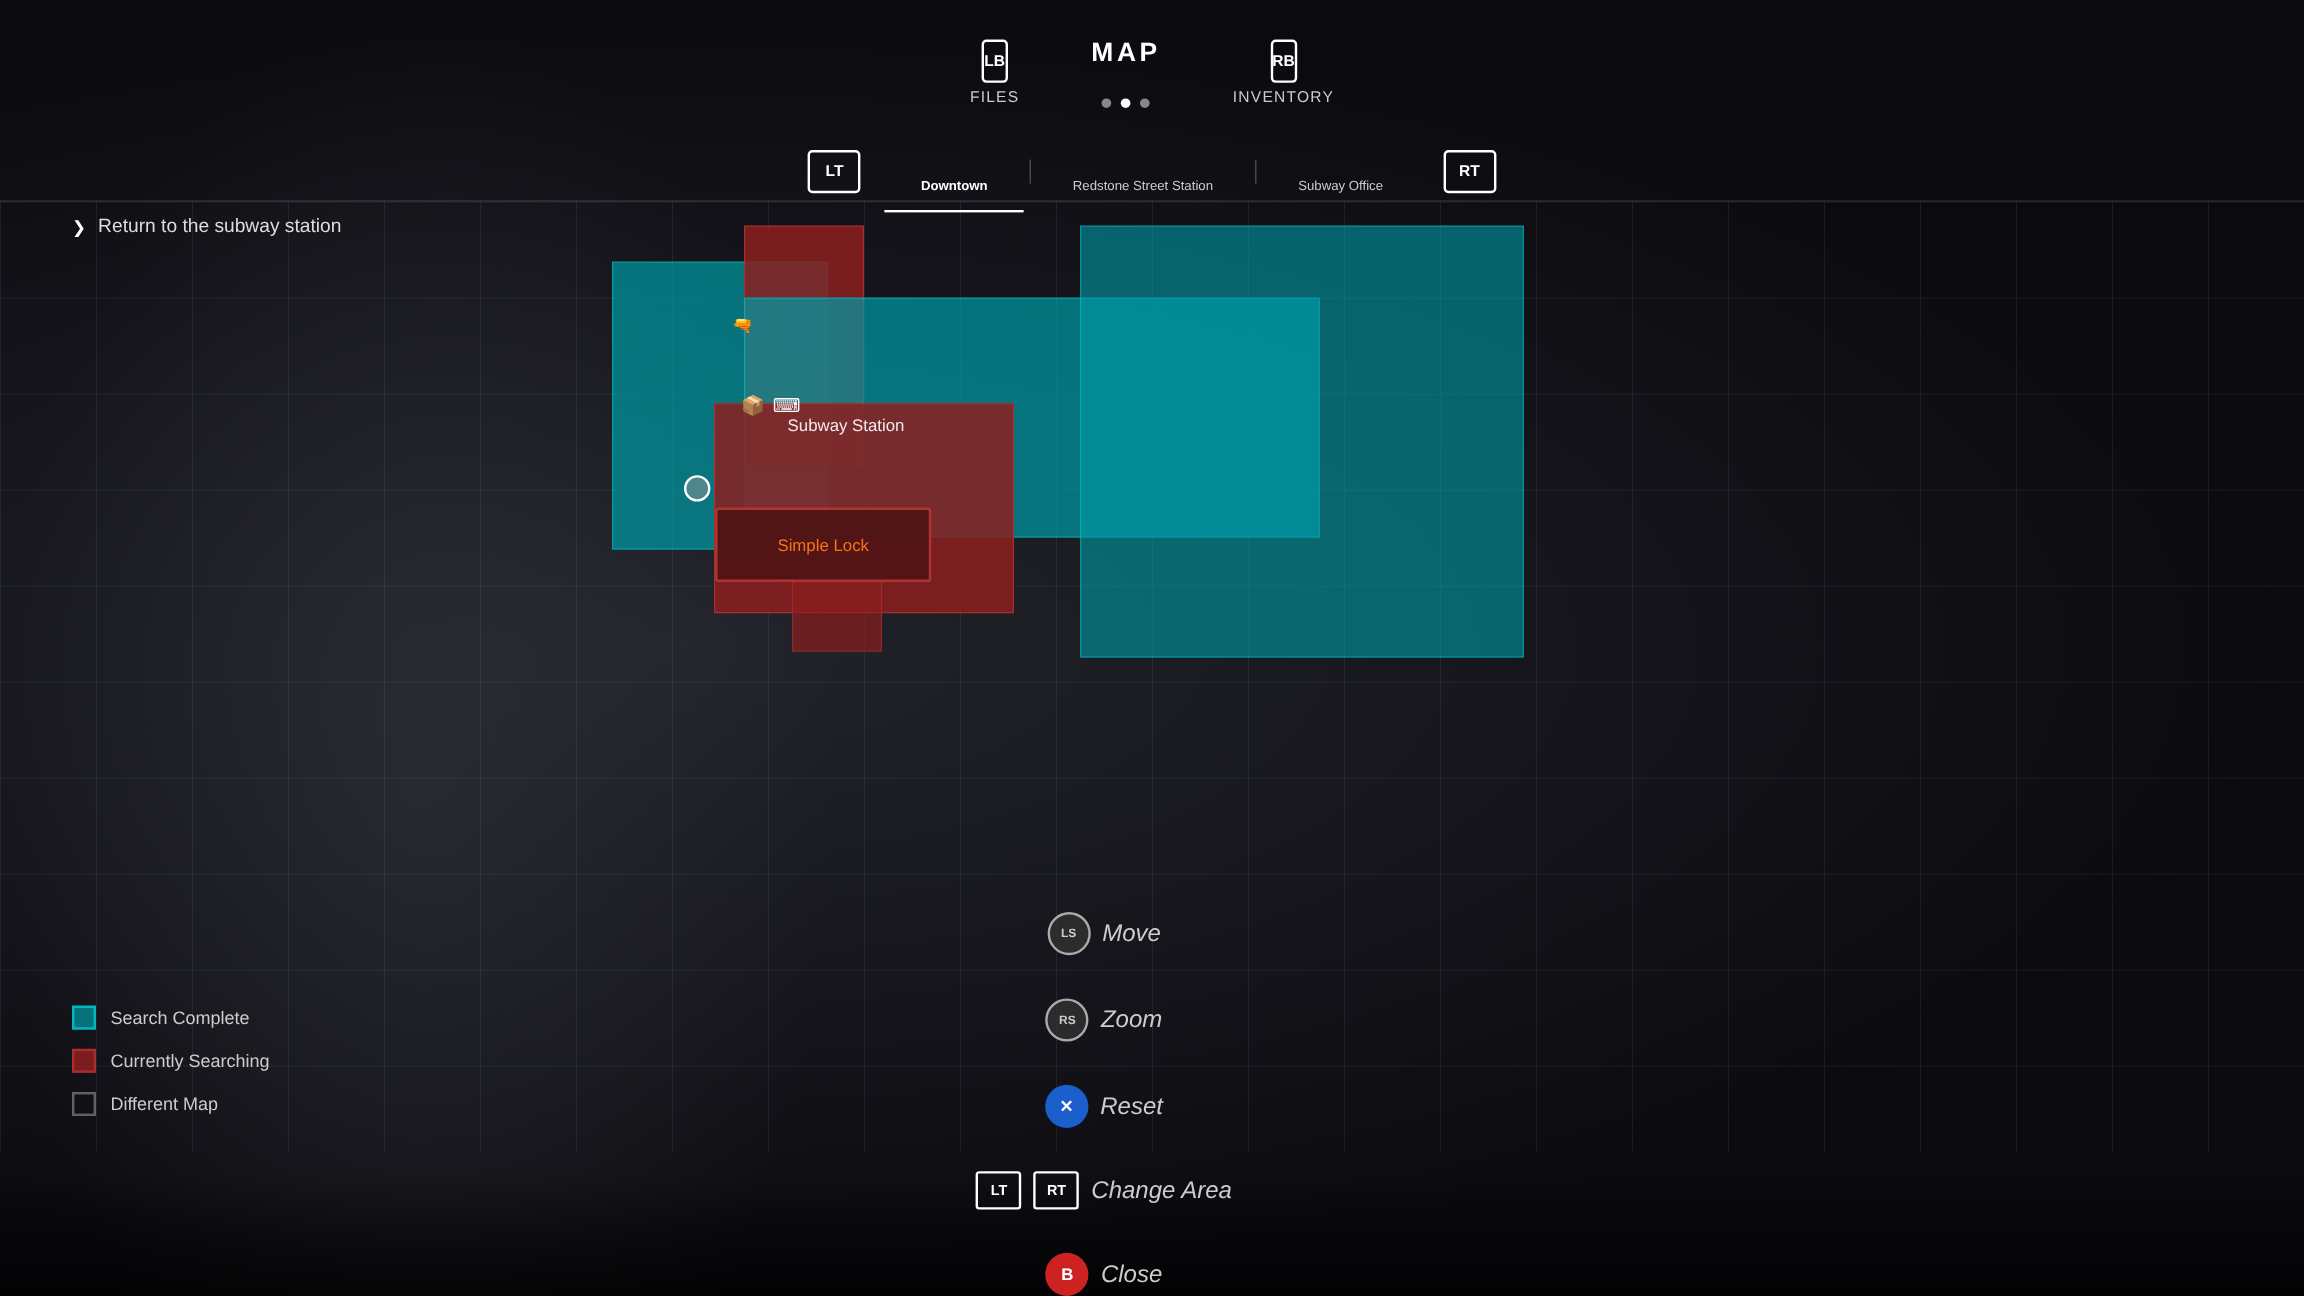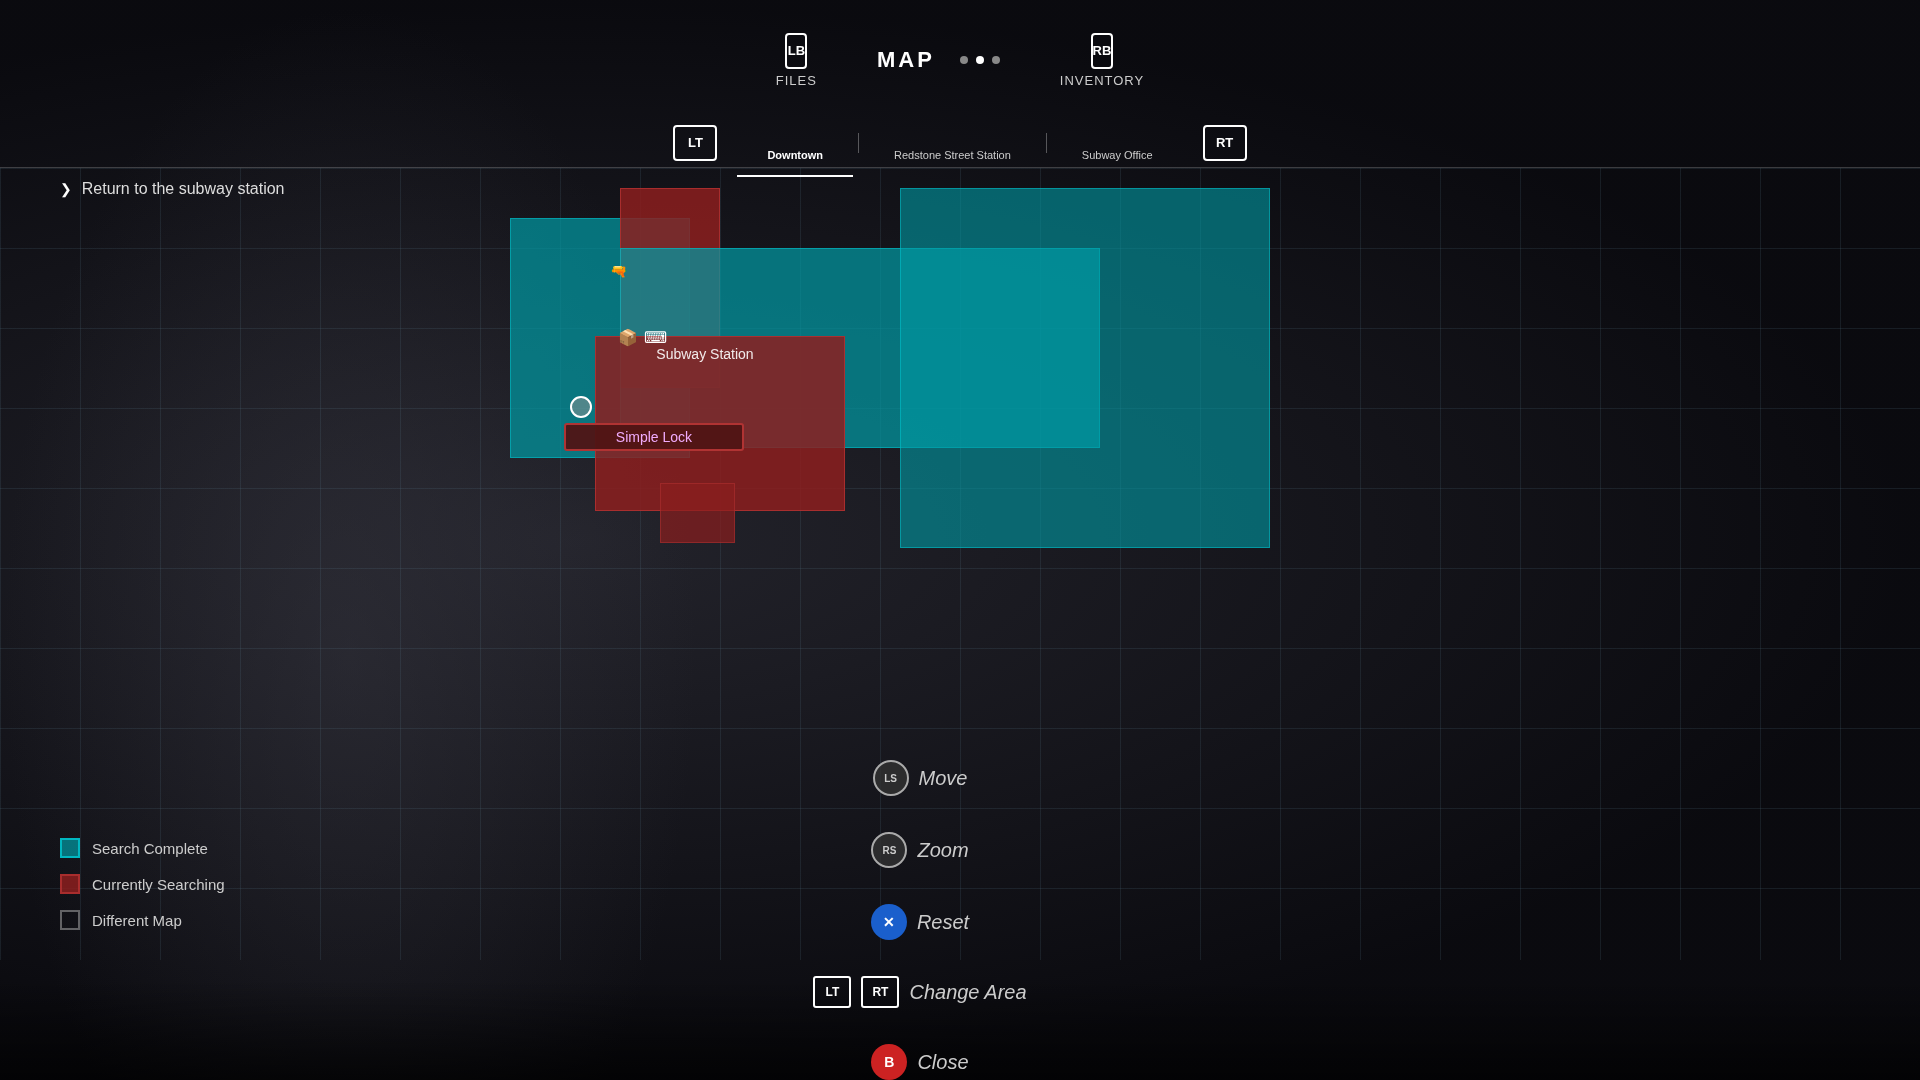--- a/index.html
+++ b/index.html
@@ -78,21 +78,21 @@
 
     .nav-label {
       font-size: 13px;
       color: #cccccc;
       letter-spacing: 1px;
       text-transform: uppercase;
     }
 
     .map-title-section {
       display: flex;
-      flex-direction: row;
+      flex-direction: column;
       align-items: center;
       gap: 25px;
     }
 
     .map-title {
       font-size: 22px;
       font-weight: bold;
       letter-spacing: 3px;
       text-transform: uppercase;
       color: #ffffff;
@@ -261,30 +261,30 @@
       top: 178px;
       width: 250px;
       text-align: center;
       font-size: 14px;
       color: rgba(255,255,255,0.9);
     }
 
     
     .simple-lock-tooltip {
       position: absolute;
-      left: 564px;
+      left: 596px;
       top: 255px;
       width: 180px;
       background: rgba(80, 20, 20, 0.95);
       border: 2px solid rgba(200, 60, 60, 0.8);
       border-radius: 3px;
-      padding: 4px 12px;
+      padding: 21px 12px;
       text-align: center;
       font-size: 14px;
-      color: #f0abfc;
+      color: #f97316;
       z-index: 20;
     }
 
     
     .player-indicator {
       position: absolute;
       left: 570px;
       top: 228px;
       width: 20px;
       height: 20px;

